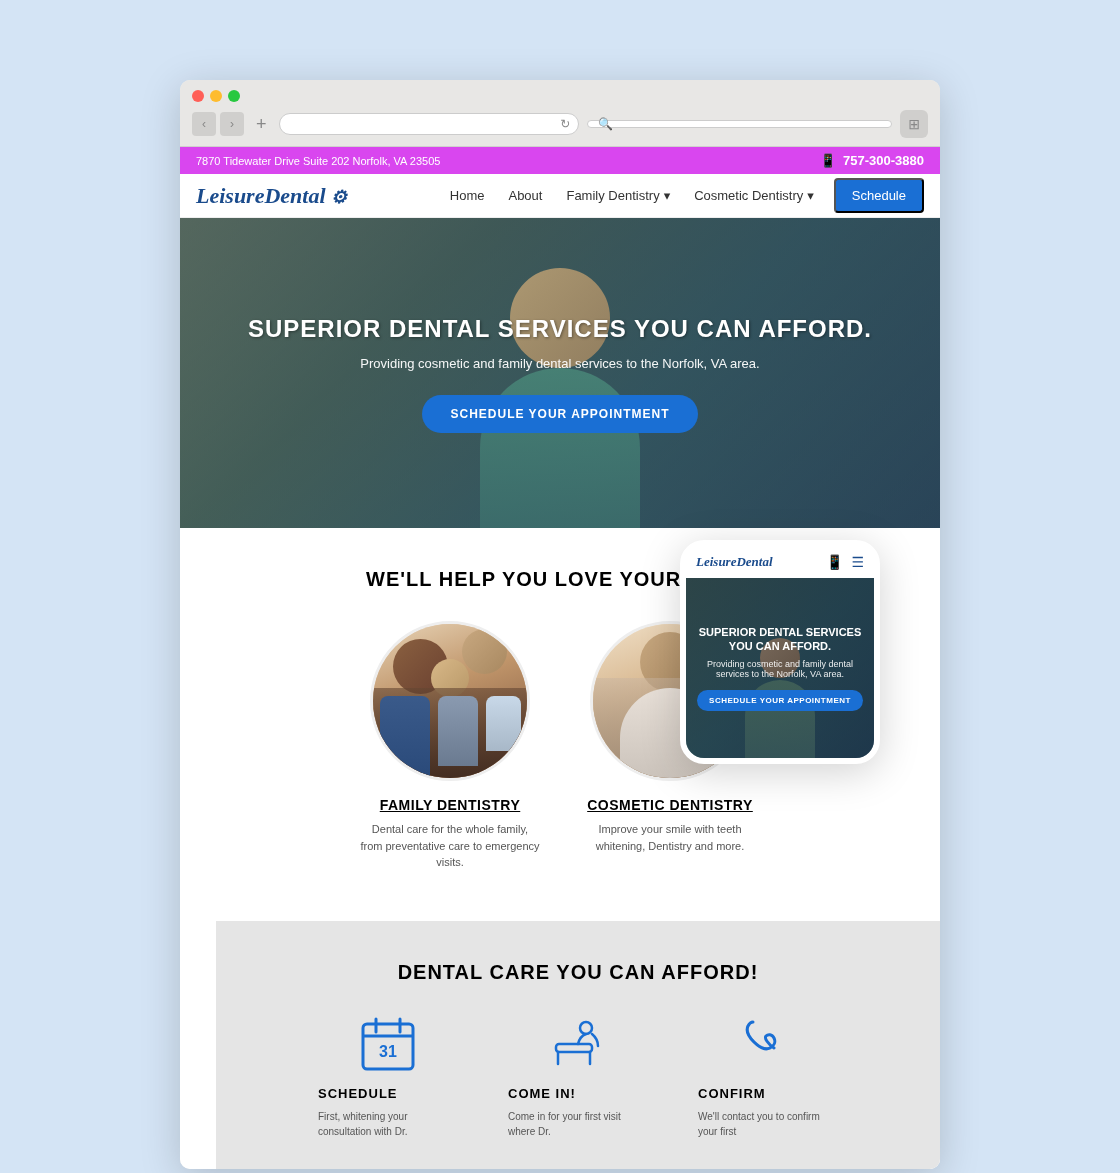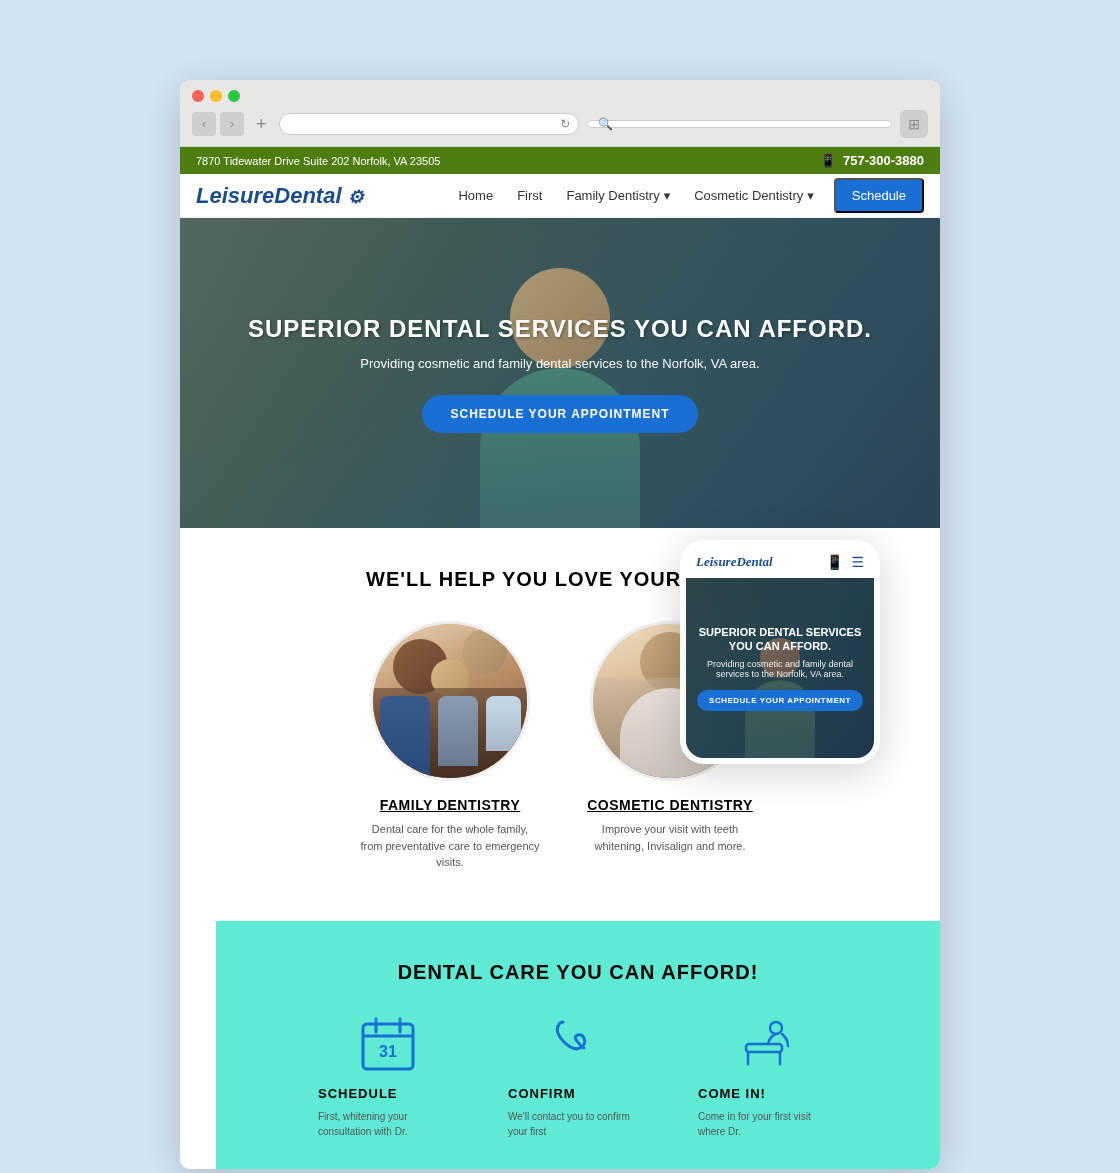--- a/index.html
+++ b/index.html
@@ -116,21 +116,21 @@
       color: #888;
     }
 
     
     .website {
       background: white;
     }
 
     
     .top-bar {
-      background: #4d7c0f;
+      background: #d946ef;
       padding: 6px 16px;
       display: flex;
       align-items: center;
       justify-content: space-between;
     }
 
     .top-bar-address {
       color: white;
       font-size: 11px;
     }
@@ -156,21 +156,21 @@
     .logo-area {
       padding: 8px 0;
       margin-right: 20px;
     }
 
     .logo-text {
       font-size: 22px;
       color: #1a4b8c;
       font-style: italic;
       font-weight: bold;
-      font-family: Liberation Sans, sans-serif;
+      font-family: Liberation Serif, serif;
     }
 
     .logo-tooth {
       color: #1a4b8c;
       font-size: 18px;
     }
 
     .nav-links {
       display: flex;
       align-items: center;
@@ -330,21 +330,21 @@
 
     .service-desc {
       font-size: 11px;
       color: #555;
       line-height: 1.5;
     }
 
     
     .afford-section {
       padding: 40px 36px 30px;
-      background: #5eead4;
+      background: #e5e5e5;
       text-align: center;
       margin-left: 36px;
     }
 
     .afford-title {
       font-size: 20px;
       font-weight: 900;
       text-transform: uppercase;
       letter-spacing: 1px;
       margin-bottom: 30px;
@@ -523,21 +523,21 @@
 
       <div class="main-nav">
         <div class="logo-area">
           <span class="logo-text">
             <em>Leisure<strong>Dental</strong></em>
             <span class="logo-tooth">⚙</span>
           </span>
         </div>
         <div class="nav-links">
           <span class="nav-link">Home</span>
-          <span class="nav-link">First</span>
+          <span class="nav-link">About</span>
           <span class="nav-link">
             <span>Family Dentistry</span>
             <span>▾</span>
           </span>
           <span class="nav-link">
             <span>Cosmetic Dentistry</span>
             <span>▾</span>
           </span>
           <button class="nav-schedule">Schedule</button>
         </div>
@@ -586,68 +586,68 @@
               <div class="cosmetic-face">
                 <div style="position:relative;width:100%;height:100%;background:linear-gradient(160deg,#f0e0c8 0%,#d8b890 40%,#b89870 70%,#906840 100%);">
                   <div style="position:absolute;top:8px;left:50%;transform:translateX(-50%);width:60px;height:60px;background:linear-gradient(135deg,#c8a880,#a88860);border-radius:50%;"></div>
                   <div style="position:absolute;bottom:0;left:0;right:0;height:100px;background:linear-gradient(180deg,rgba(200,180,160,0.5),rgba(160,140,120,0.9));display:flex;align-items:flex-start;justify-content:center;padding-top:10px;">
                     <div style="width:100px;height:100px;background:linear-gradient(180deg,#e8e0d8,#c8c0b8);border-radius:50px 50px 0 0;"></div>
                   </div>
                 </div>
               </div>
             </div>
             <h3 class="service-name">COSMETIC DENTISTRY</h3>
-            <p class="service-desc">Improve your visit with teeth whitening, Invisalign and more.</p>
+            <p class="service-desc">Improve your smile with teeth whitening, Dentistry and more.</p>
           </div>
         </div>
       </div>
 
       <div class="afford-section">
         <h2 class="afford-title">DENTAL CARE YOU CAN AFFORD!</h2>
         <div class="afford-grid">
 
           <div class="afford-item">
             <div class="afford-icon">
               <svg viewBox="0 0 60 60" fill="none" xmlns="http://www.w3.org/2000/svg">
                 <rect x="5" y="10" width="50" height="45" rx="4" stroke="#1a6fd4" stroke-width="3"></rect>
                 <line x1="5" y1="22" x2="55" y2="22" stroke="#1a6fd4" stroke-width="3"></line>
                 <line x1="18" y1="5" x2="18" y2="18" stroke="#1a6fd4" stroke-width="3" stroke-linecap="round"></line>
                 <line x1="42" y1="5" x2="42" y2="18" stroke="#1a6fd4" stroke-width="3" stroke-linecap="round"></line>
                 <text x="30" y="43" text-anchor="middle" font-size="16" fill="#1a6fd4" font-weight="bold">31</text>
               </svg>
             </div>
             <h3 class="afford-name">SCHEDULE</h3>
             <p class="afford-desc">First, whitening your consultation with Dr.</p>
-          </div>
-
-          <div class="afford-item">
-            <div class="afford-icon">
-              <svg viewBox="0 0 60 60" fill="none" xmlns="http://www.w3.org/2000/svg">
-                <path d="M15 8 C15 8 12 8 10 12 C8 16 10 22 16 28 C22 34 28 36 32 34 C36 32 38 28 36 24 C34 20 30 20 28 22 C26 24 30 30 36 34" stroke="#1a6fd4" stroke-width="3" stroke-linecap="round" fill="none"></path>
-                <path d="M10 12 Q8 20 16 28 Q24 36 32 34" stroke="#1a6fd4" stroke-width="2.5" stroke-linecap="round" fill="none" opacity="0.4"></path>
-              </svg>
-            </div>
-            <h3 class="afford-name">CONFIRM</h3>
-            <p class="afford-desc">We'll contact you to confirm your first</p>
           </div>
 
           <div class="afford-item">
             <div class="afford-icon">
               <svg viewBox="0 0 60 60" fill="none" xmlns="http://www.w3.org/2000/svg">
                 <rect x="8" y="30" width="36" height="8" rx="3" stroke="#1a6fd4" stroke-width="2.5"></rect>
                 <path d="M10 38 L10 50" stroke="#1a6fd4" stroke-width="2.5" stroke-linecap="round"></path>
                 <path d="M42 38 L42 50" stroke="#1a6fd4" stroke-width="2.5" stroke-linecap="round"></path>
                 <path d="M44 20 Q50 25 50 32" stroke="#1a6fd4" stroke-width="2.5" stroke-linecap="round"></path>
                 <circle cx="38" cy="14" r="6" stroke="#1a6fd4" stroke-width="2.5"></circle>
                 <path d="M30 30 Q32 22 38 20" stroke="#1a6fd4" stroke-width="2.5" stroke-linecap="round"></path>
               </svg>
             </div>
             <h3 class="afford-name">COME IN!</h3>
             <p class="afford-desc">Come in for your first visit where Dr.</p>
           </div>
+
+          <div class="afford-item">
+            <div class="afford-icon">
+              <svg viewBox="0 0 60 60" fill="none" xmlns="http://www.w3.org/2000/svg">
+                <path d="M15 8 C15 8 12 8 10 12 C8 16 10 22 16 28 C22 34 28 36 32 34 C36 32 38 28 36 24 C34 20 30 20 28 22 C26 24 30 30 36 34" stroke="#1a6fd4" stroke-width="3" stroke-linecap="round" fill="none"></path>
+                <path d="M10 12 Q8 20 16 28 Q24 36 32 34" stroke="#1a6fd4" stroke-width="2.5" stroke-linecap="round" fill="none" opacity="0.4"></path>
+              </svg>
+            </div>
+            <h3 class="afford-name">CONFIRM</h3>
+            <p class="afford-desc">We'll contact you to confirm your first</p>
+          </div>
         </div>
       </div>
     </div>
   </div>
 
   <div class="mobile-device">
     <div class="mobile-nav">
       <span class="mobile-logo">LeisureDental</span>
       <div class="mobile-nav-icons">
         <span style="font-size:14px;">📱</span>

